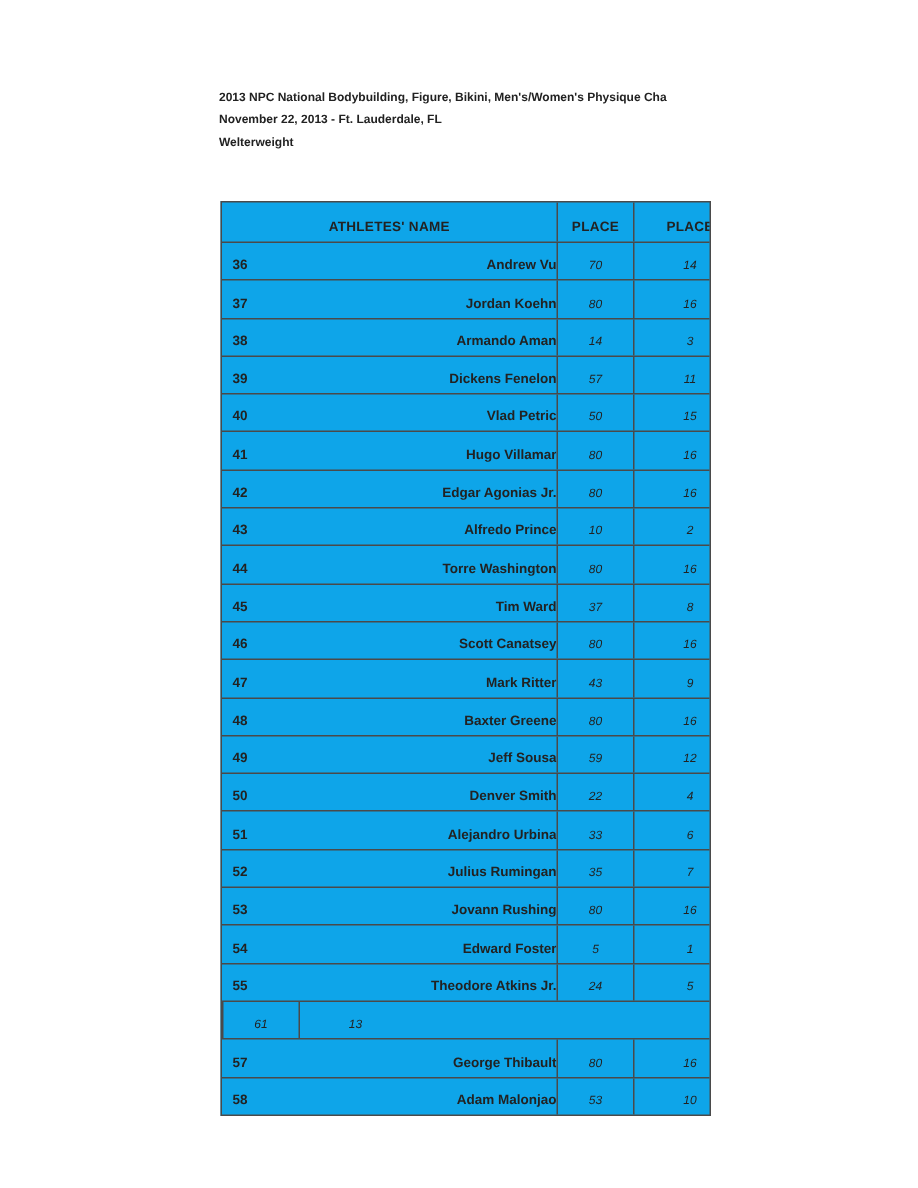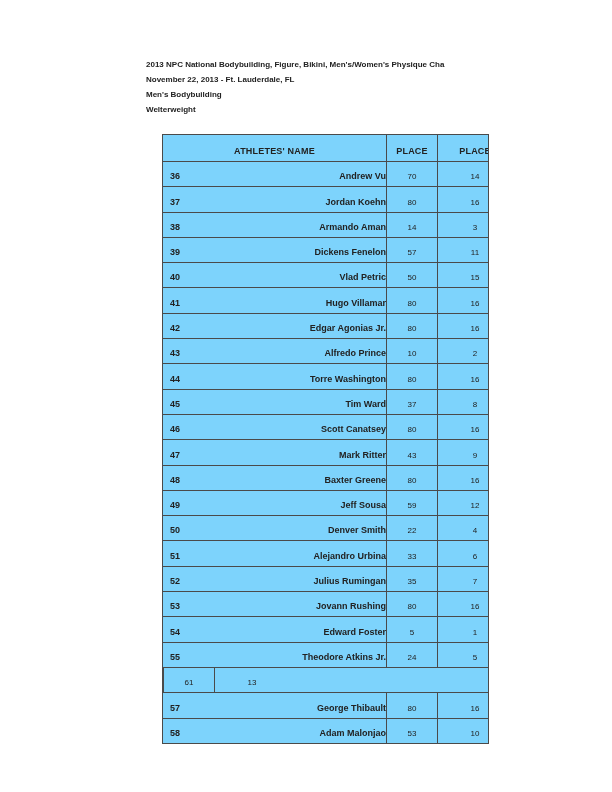--- a/index.html
+++ b/index.html
@@ -23,26 +23,26 @@
   }
   .header-line {
     font-size: 8px;
     font-weight: bold;
     line-height: 15px;
     color: #222222;
     white-space: nowrap;
   }
   .results-table {
     position: absolute;
-    left: 162px;
+    left: 147px;
     top: 134px;
     width: 327px;
     border: 1px solid #4a4a4a;
     box-sizing: border-box;
-    background: #7dd3fc;
+    background: #0ea5e9;
   }
   .tr {
     display: flex;
     height: 25.3px;
     border-top: 1px solid #4a4a4a;
     box-sizing: border-box;
   }
   .tr.head {
     height: 26px;
     border-top: none;
@@ -74,31 +74,31 @@
   }
   .athlete-name {
     margin-left: 3px;
     font-size: 9px;
     font-weight: bold;
     white-space: nowrap;
   }
   .score-text {
     font-size: 8px;
     font-weight: normal;
+    font-style: italic;
   }
 </style>
 </head>
 <body>
 
 <div class="page">
 
   <div class="header-block">
     <div class="header-line">2013 NPC National Bodybuilding, Figure, Bikini, Men's/Women's Physique Cha</div>
     <div class="header-line">November 22, 2013 - Ft. Lauderdale, FL</div>
-    <div class="header-line">Men's Bodybuilding</div>
     <div class="header-line">Welterweight</div>
   </div>
 
   <div class="results-table">
     <div class="tr head">
       <div class="td name-col">ATHLETES' NAME</div>
       <div class="td total-col">PLACE</div>
       <div class="td place-col">PLACE</div>
     </div>
     <div id="table-body">

